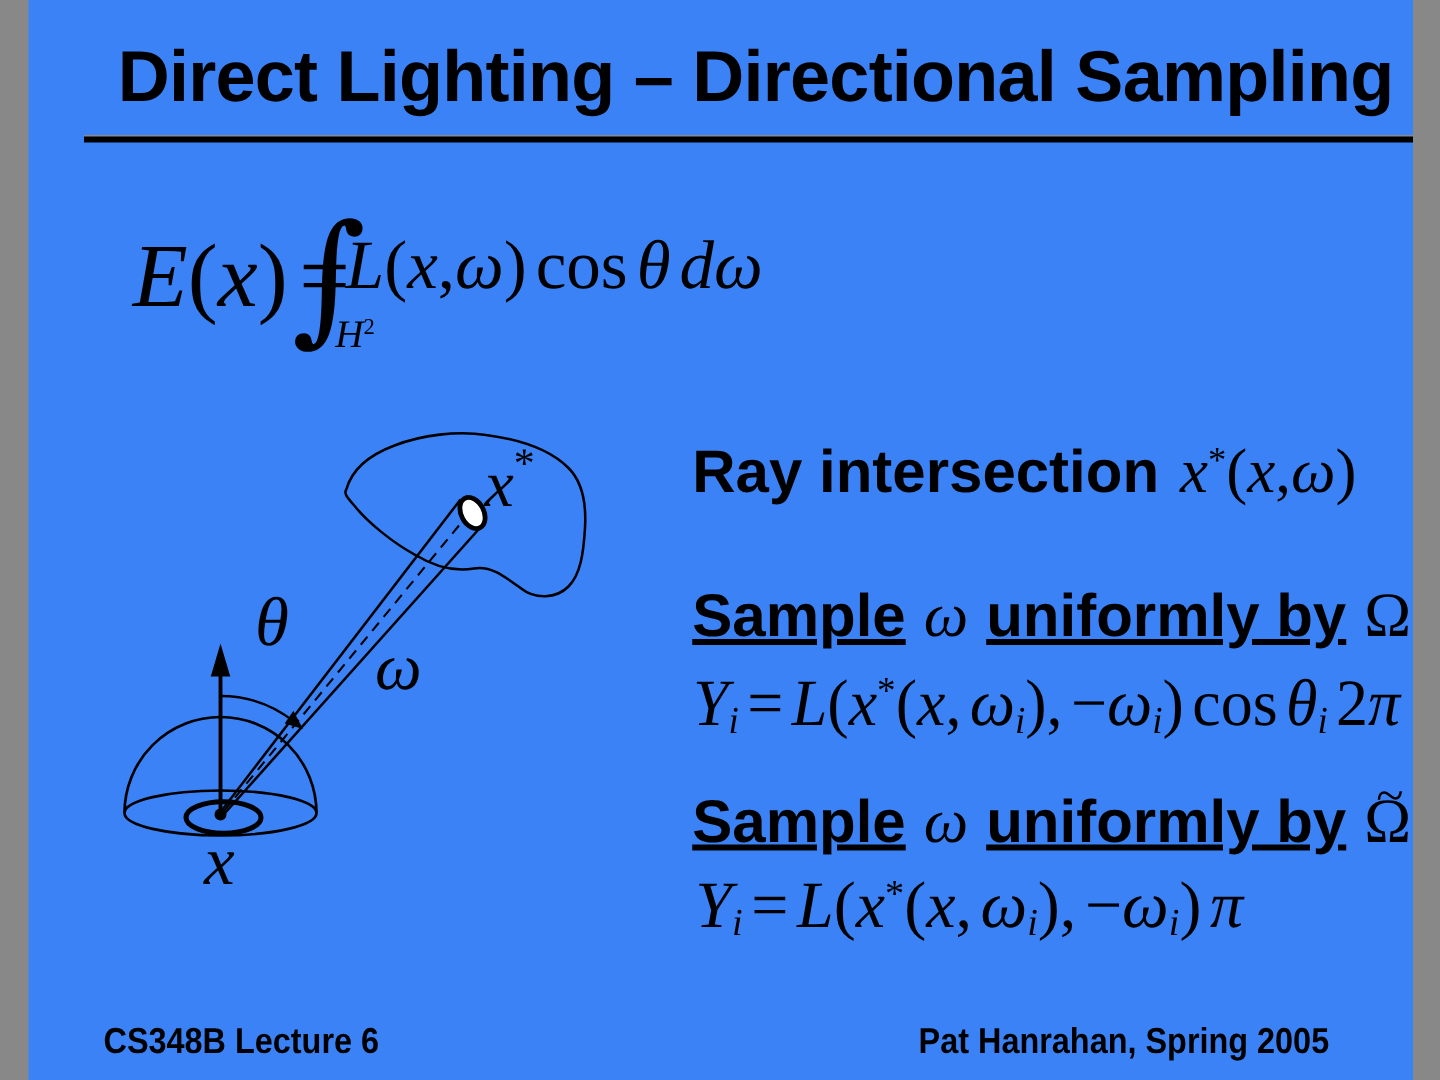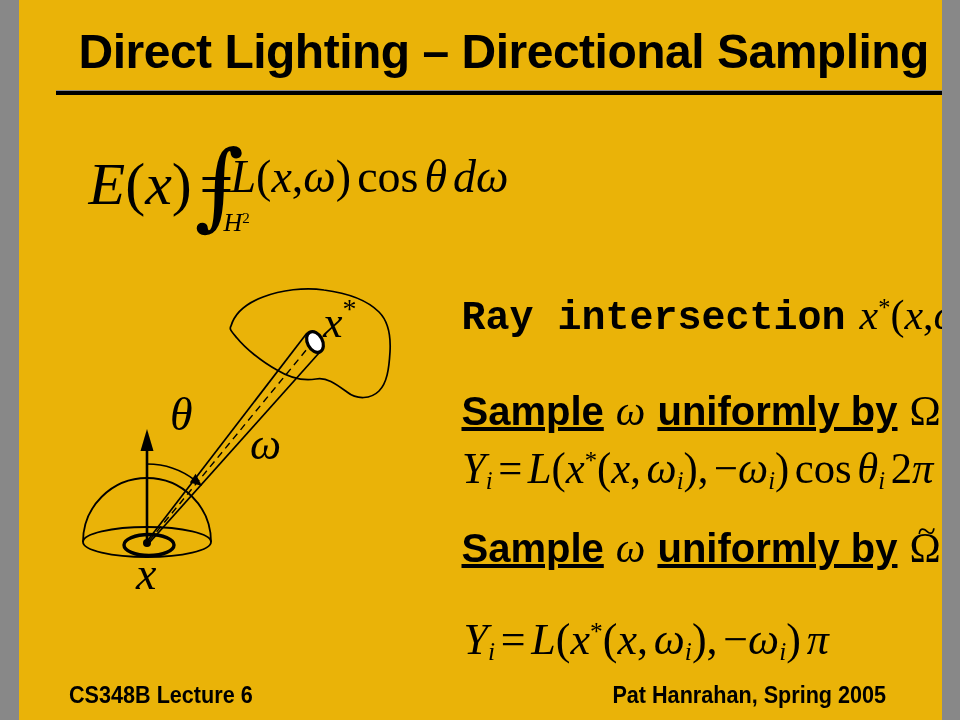--- a/index.html
+++ b/index.html
@@ -1,48 +1,48 @@
 <!DOCTYPE html>
 <html><head>
 <meta charset="utf-8">
 <style>
   html,body{margin:0;padding:0;background:#888;}
   .slide{
     position:relative;width:923px;height:720px;margin:0 auto;
-    background:#eab308;color:#000;overflow:hidden;
+    background:#3b82f6;color:#000;overflow:hidden;
     font-family:"Liberation Sans",sans-serif;
   }
   .abs{position:absolute;line-height:1;white-space:nowrap;}
   .bold{font-family:"Liberation Sans",sans-serif;font-weight:bold;}
   .math{font-family:"Liberation Serif","DejaVu Serif",serif;word-spacing:-0.12em;}
   .tk-u{font-style:normal;}
   .tk-i{font-style:italic;}
   .tk-sub{font-style:italic;font-size:58%;vertical-align:-0.22em;}
   .tk-sup{font-style:normal;font-size:58%;vertical-align:0.55em;}
 
   .title{left:60px;top:28px;font-size:48px;font-weight:bold;letter-spacing:-0.5px;}
   .rule{left:37px;top:91px;width:888px;height:4px;background:#000;box-shadow:0 -1px 0 #8a8a8a;}
 
   .f1-pre{left:70px;top:154px;font-size:60px;}
   .f1-int{left:176px;top:138px;font-size:95px;font-style:italic;font-family:"DejaVu Serif",serif;}
   .f1-dom{left:171px;top:210px;font-size:26px;margin-left:34px;}
   .f1-post{left:212px;top:154px;font-size:46px;}
 
   .row{display:flex;align-items:baseline;}
   .line1{left:443px;top:294px;gap:14px;}
-  .line1 .bold{font-size:40px;font-family:Liberation Mono, monospace;}
+  .line1 .bold{font-size:40px;}
   .line1 .math{font-size:42px;}
   .sampleRow{gap:12px;}
   .sample1{left:443px;top:390px;}
   .sample2{left:443px;top:527px;}
   .sampleRow .bold{font-size:40px;text-decoration:underline;}
   .om{font-size:42px;}
   .it{font-style:italic;}
   .f2{left:443px;top:447px;font-size:44px;transform:scaleX(0.97);transform-origin:0 0;}
-  .f3{left:445px;top:582px;font-size:44px;margin-top:36px;}
+  .f3{left:445px;top:582px;font-size:44px;}
 
   .tilded{position:relative;display:inline-block;}
   .tilde{position:absolute;top:-0.38em;left:55%;transform:translateX(-50%);
          font-size:0.8em;font-style:normal;}
 
   .footer-left{left:50px;top:683px;font-size:24px;transform:scaleX(0.9);transform-origin:0 0;}
   .footer-right{right:55px;top:683px;font-size:24px;transform:scaleX(0.9);transform-origin:100% 0;}
 
   svg.diagram{position:absolute;left:0;top:0;}
   .dlabel{font-family:"Liberation Serif","DejaVu Serif",serif;font-style:italic;fill:#000;}

